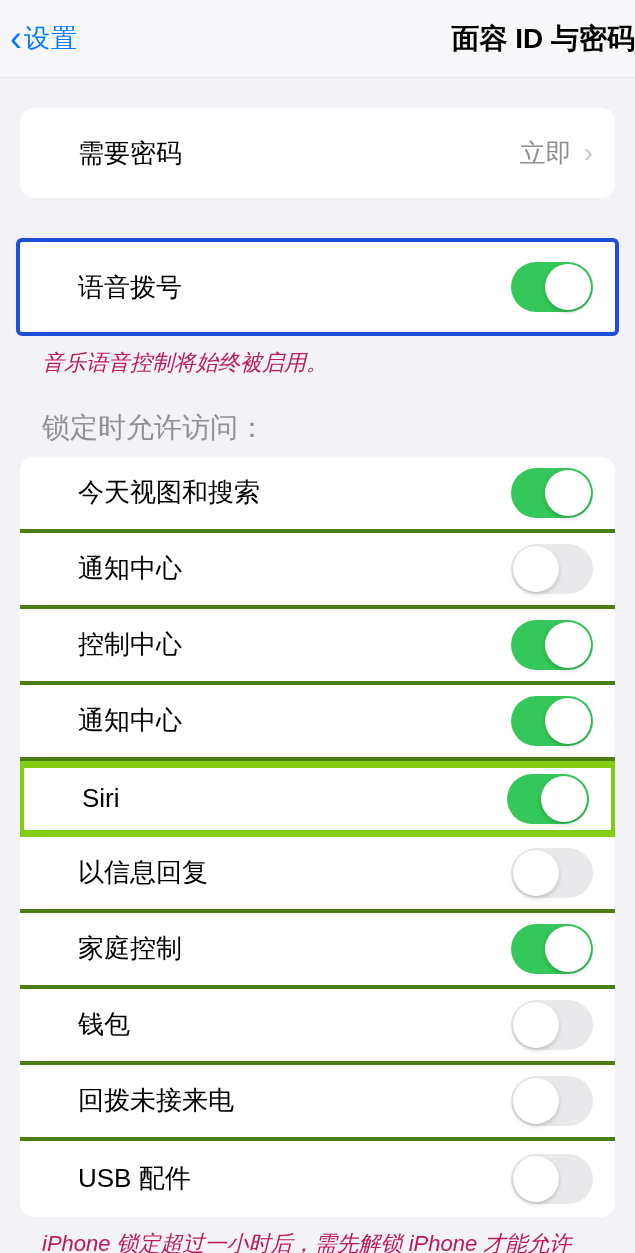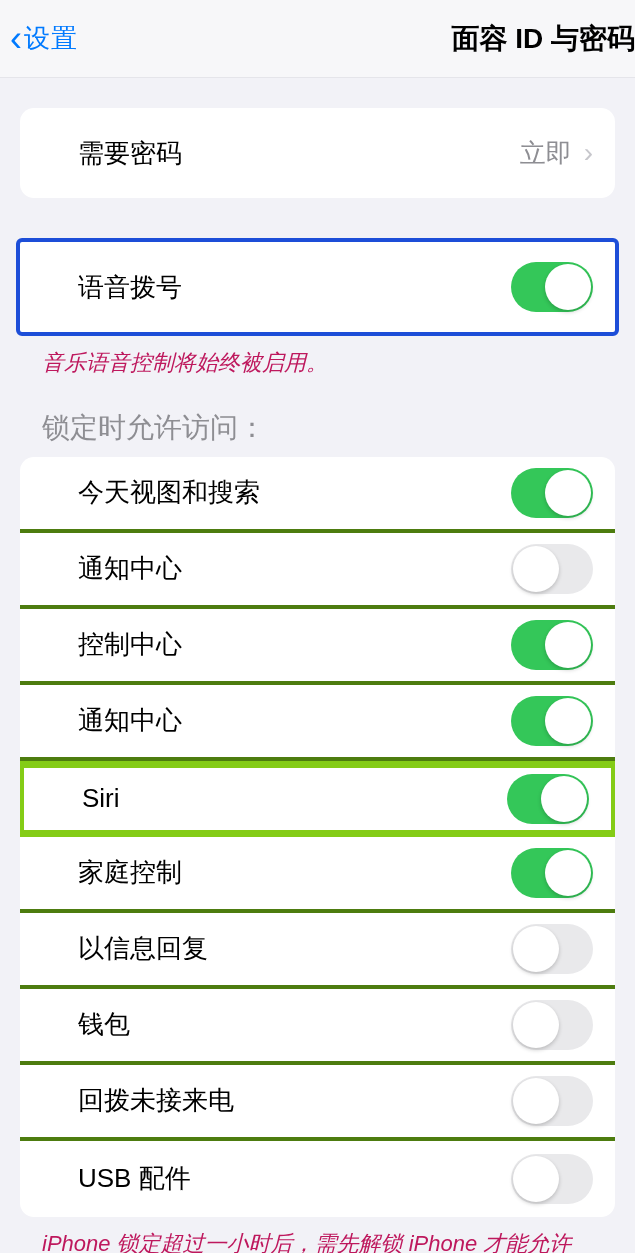--- a/index.html
+++ b/index.html
@@ -200,28 +200,28 @@
           <div class="toggle-knob"></div>
         </div>
       </div>
       <div class="row highlight-row">
         <span class="row-label">Siri</span>
         <div class="toggle on">
           <div class="toggle-knob"></div>
         </div>
       </div>
       <div class="row">
+        <span class="row-label">以信息回复</span>
+        <div class="toggle off">
+          <div class="toggle-knob"></div>
+        </div>
+      </div>
+      <div class="row">
         <span class="row-label">家庭控制</span>
         <div class="toggle on">
-          <div class="toggle-knob"></div>
-        </div>
-      </div>
-      <div class="row">
-        <span class="row-label">以信息回复</span>
-        <div class="toggle off">
           <div class="toggle-knob"></div>
         </div>
       </div>
       <div class="row">
         <span class="row-label">钱包</span>
         <div class="toggle off">
           <div class="toggle-knob"></div>
         </div>
       </div>
       <div class="row">

